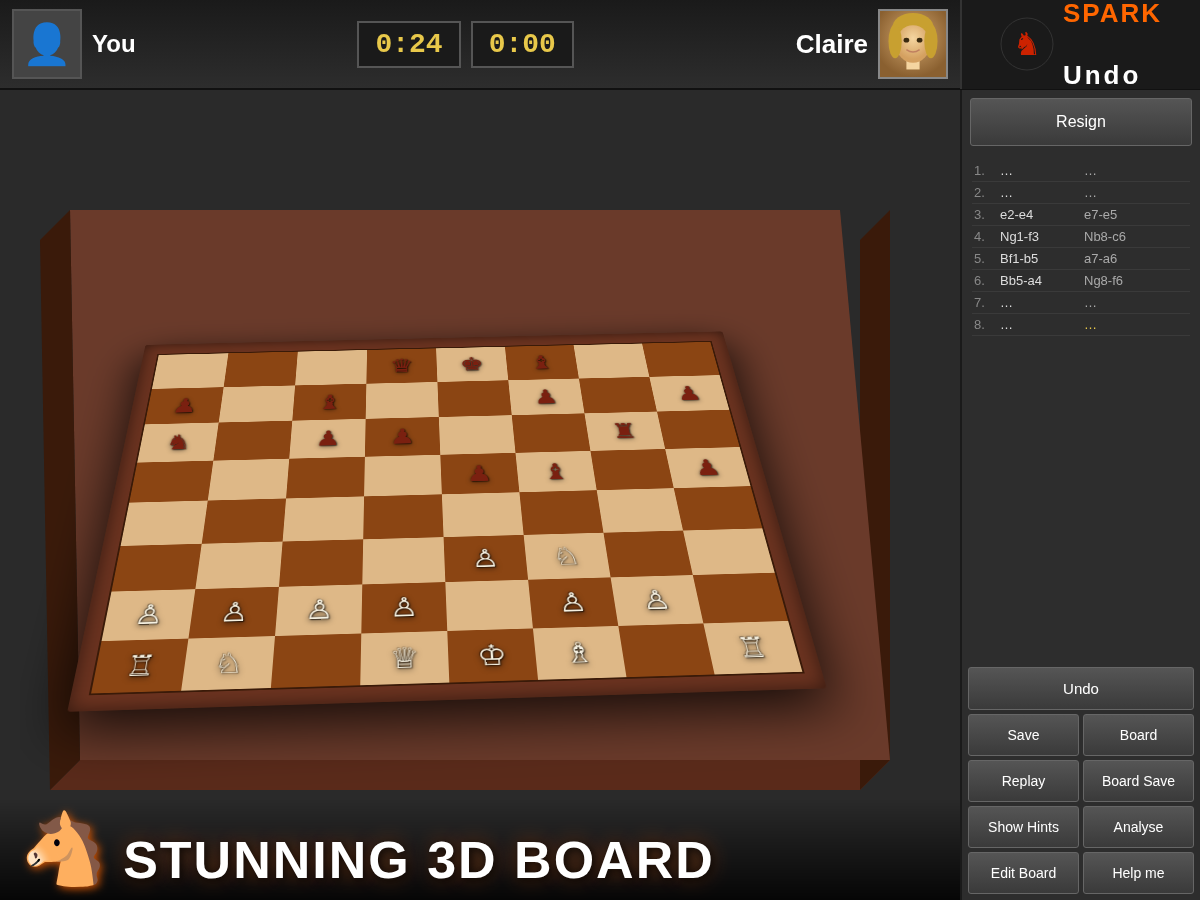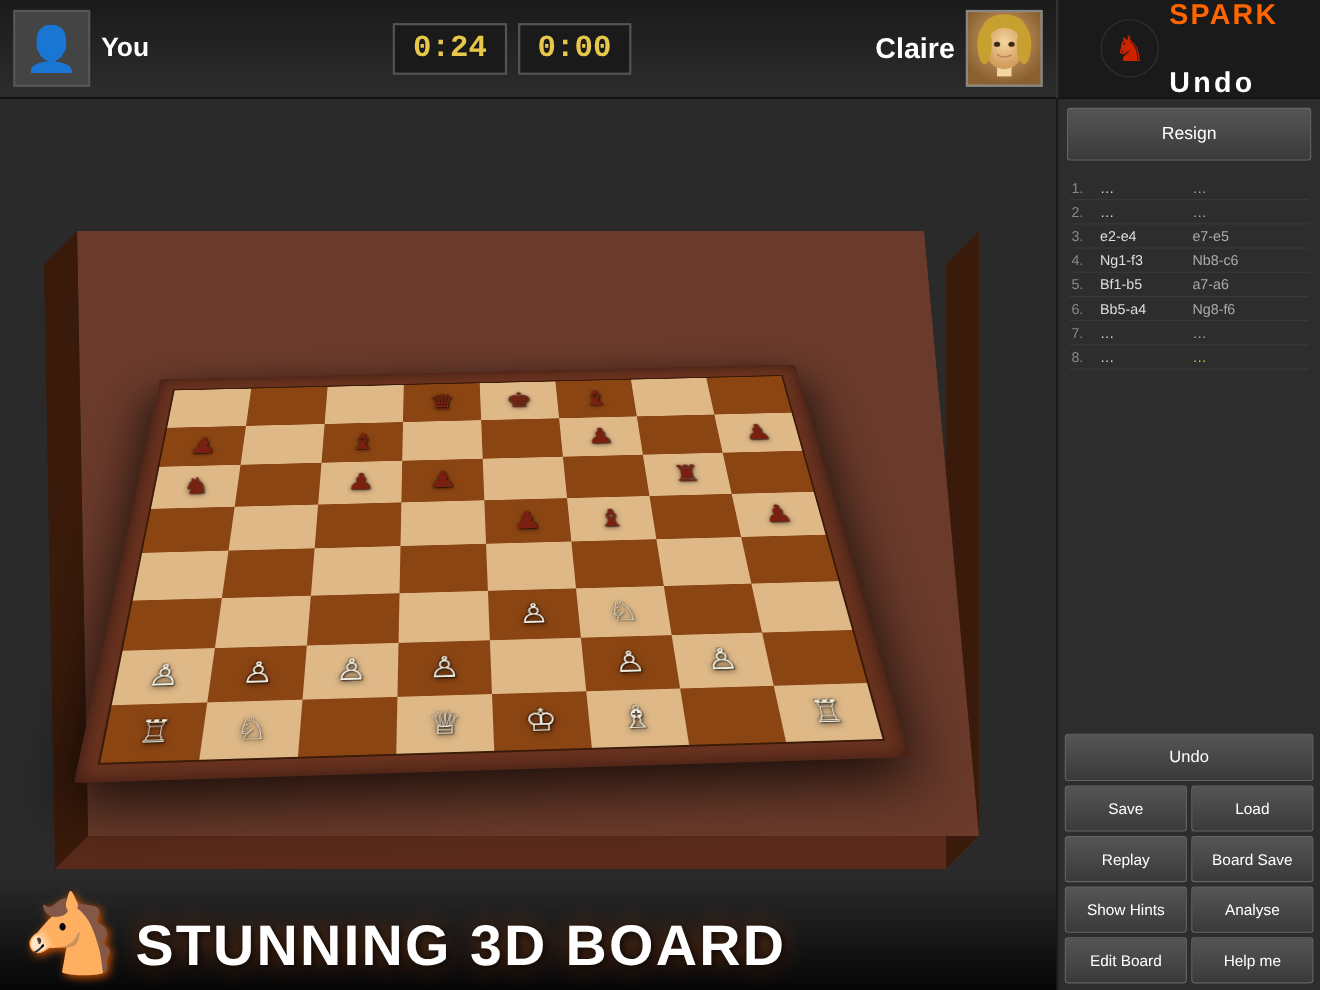--- a/index.html
+++ b/index.html
@@ -568,21 +568,21 @@
           <span class="move-num">8.</span>
           <span class="move-white">…</span>
           <span class="move-black highlight">…</span>
         </div>
       </div>
 
     <div id="bottom-buttons">
       <button class="undo-btn">Undo</button>
       <div class="btn-row">
         <button class="action-btn">Save</button>
-        <button class="action-btn">Load</button>
+        <button class="action-btn">Board</button>
       </div>
       <div class="btn-row">
         <button class="action-btn">Replay</button>
         <button class="action-btn">Board Save</button>
       </div>
       <div class="btn-row">
         <button class="action-btn">Show Hints</button>
         <button class="action-btn">Analyse</button>
       </div>
       <div class="btn-row">

